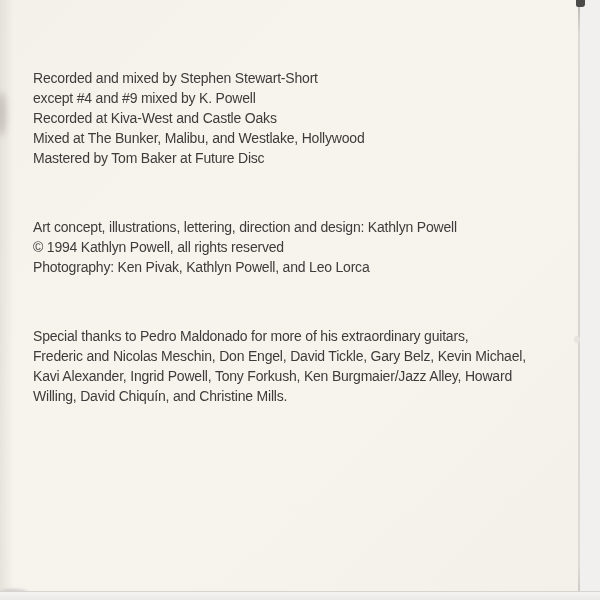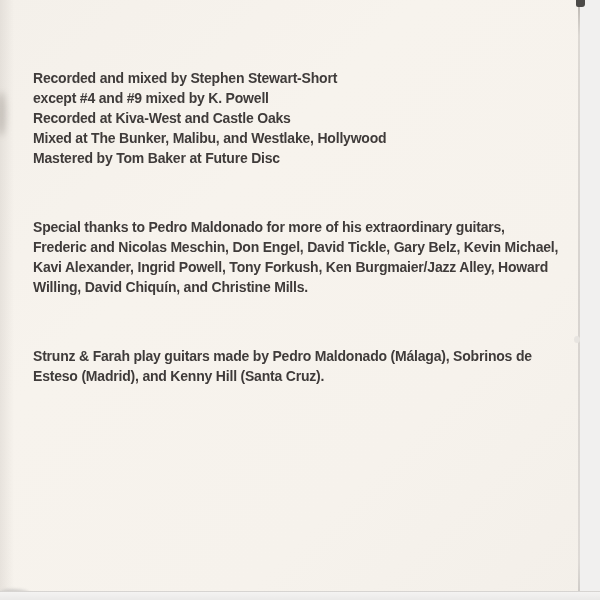--- a/index.html
+++ b/index.html
@@ -27,21 +27,21 @@
     filter: blur(3px);
   }
   .content {
     position: absolute; left: 33px; top: 28px; right: 8px;
     color: #3f3b3a;
     font-size: 14px;
     line-height: 20px;
     letter-spacing: -0.2px;
     white-space: pre;
   }
-  .para { margin: 0 0 9px 0; font-weight: bold; }
+  .para { margin: 0 0 9px 0; }
   
   .edge-line {
     position: absolute; left: 578px; top: 0; width: 2px; height: 592px;
     background: linear-gradient(to bottom, #b9b4ae 0%, #ddd9d4 6%, #d7d3cf 50%, #dedad6 95%, #cfccc8 100%);
   }
   .edge-strip-right {
     position: absolute; left: 580px; top: 0; width: 20px; height: 600px;
     background: #f1f0ef;
   }
   .edge-dot {
@@ -72,26 +72,27 @@
 <div class="page">
   <div class="left-shade"></div>
   <div class="left-smudge"></div>
 
   <div class="content">
     <p class="para">Recorded and mixed by Stephen Stewart-Short
 except #4 and #9 mixed by K. Powell
 Recorded at Kiva-West and Castle Oaks
 Mixed at The Bunker, Malibu, and Westlake, Hollywood
 Mastered by Tom Baker at Future Disc</p>
+    <p class="para">Art concept, illustrations, lettering, direction and design: Kathlyn Powell
+© 1994 Kathlyn Powell, all rights reserved
+Photography: Ken Pivak, Kathlyn Powell, and Leo Lorca</p>
     <p class="para">Special thanks to Pedro Maldonado for more of his extraordinary guitars,
 Frederic and Nicolas Meschin, Don Engel, David Tickle, Gary Belz, Kevin Michael,
 Kavi Alexander, Ingrid Powell, Tony Forkush, Ken Burgmaier/Jazz Alley, Howard
 Willing, David Chiquín, and Christine Mills.</p>
-    <p class="para">Strunz &amp; Farah play guitars made by Pedro Maldonado (Málaga), Sobrinos de
-Esteso (Madrid), and Kenny Hill (Santa Cruz).</p>
     
     
     
     
     
   </div>
 
   <div class="edge-line"></div>
   <div class="edge-strip-right"></div>
   <div class="edge-dot"></div>

